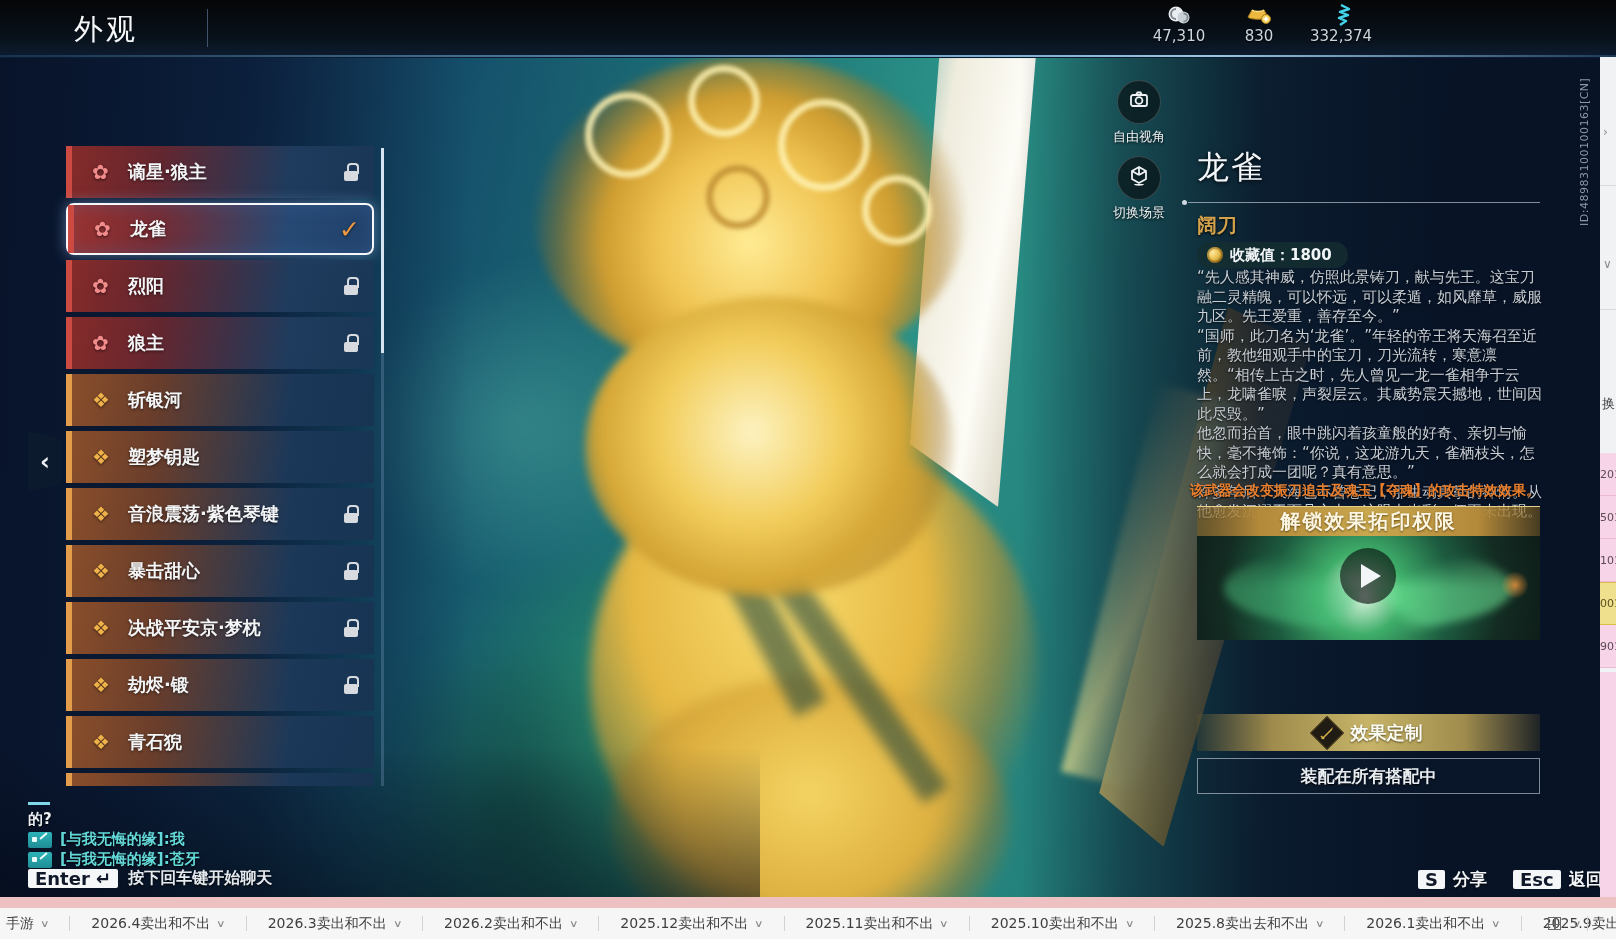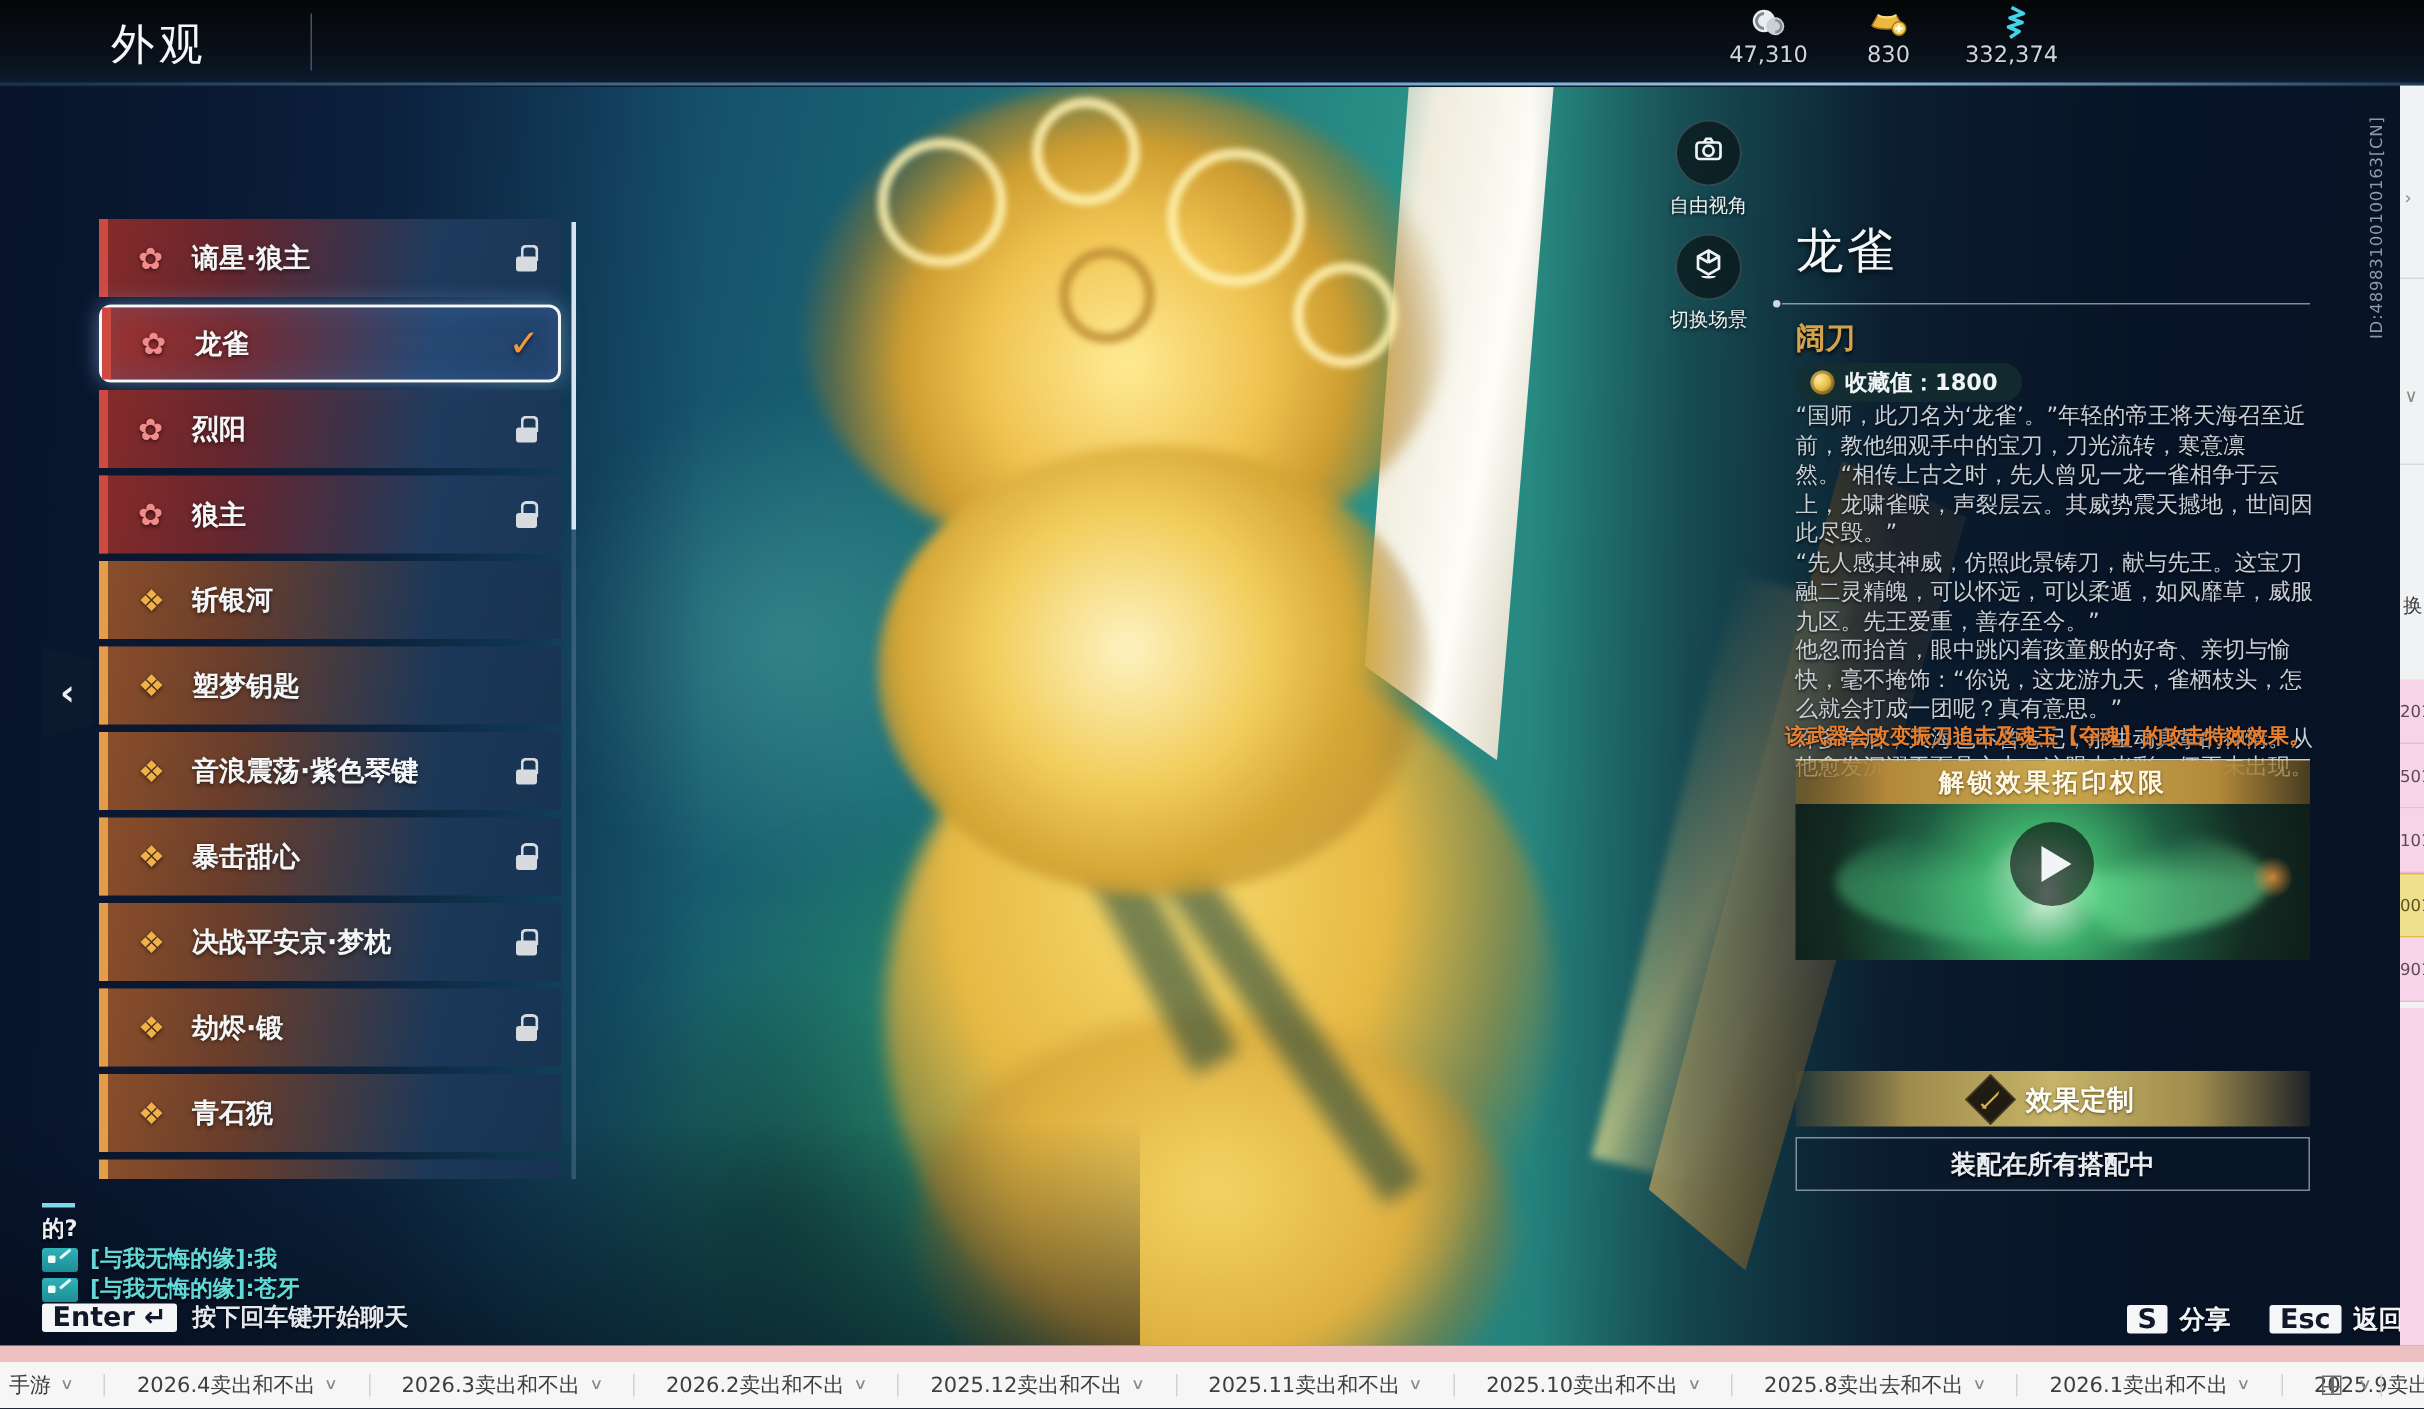--- a/index.html
+++ b/index.html
@@ -111,21 +111,21 @@
              box-shadow:inset 0 0 0 2px rgba(80,55,10,.35);}
   .coll-text{font-size:15px;font-weight:bold;color:#f2f5f7;}
   .lore{position:absolute;left:1197px;top:268px;width:348px;font-size:15px;line-height:19.5px;
         color:#c9cfd6;text-shadow:0 1px 2px rgba(0,0,0,.8);}
   .lore p{margin:0;}
   .notice{position:absolute;left:1190px;top:482px;width:365px;font-size:14px;font-weight:bold;color:#e87f2e;
           white-space:nowrap;text-shadow:0 1px 2px #000;}
   .unlock-banner{position:absolute;left:1197px;top:506px;width:343px;height:30px;
           background:linear-gradient(90deg,rgba(122,92,30,.55) 0%,#b3893a 18%,#c9a84e 50%,#b3893a 82%,rgba(122,92,30,.55) 100%);
           border-top:1px solid #e7d08a;display:flex;align-items:center;justify-content:center;
-          font-size:17px;font-weight:bold;color:#fdf6e2;letter-spacing:2px;text-shadow:0 1px 2px rgba(60,40,0,.7);}
+          font-size:20px;font-weight:bold;color:#fdf6e2;letter-spacing:2px;text-shadow:0 1px 2px rgba(60,40,0,.7);}
   .video{position:absolute;left:1197px;top:536px;width:343px;height:104px;overflow:hidden;cursor:pointer;
           background:radial-gradient(circle at 48% 55%,#ffffff 0%,#bfe8c9 6%,#3fae6a 22%,#1d5c40 48%,#132b22 75%,#0e1d18 100%);}
   .video::before{content:"";position:absolute;left:8%;top:10%;width:84%;height:80%;border-radius:50%;
           background:conic-gradient(from 30deg,transparent 0 40deg,rgba(110,230,150,.55) 60deg 90deg,transparent 110deg 180deg,rgba(80,200,130,.45) 200deg 240deg,transparent 260deg 360deg);
           filter:blur(4px);}
   .video::after{content:"";position:absolute;right:12px;top:34px;width:26px;height:30px;border-radius:50%;
           background:radial-gradient(circle,rgba(245,150,60,.8) 0%,transparent 70%);}
   .play{position:absolute;left:1340px;top:548px;width:56px;height:56px;border-radius:50%;cursor:pointer;
         background:rgba(8,10,12,.62);display:flex;align-items:center;justify-content:center;}
   .play::before{content:"";margin-left:6px;border-left:20px solid #f2f5f7;border-top:12px solid transparent;border-bottom:12px solid transparent;}
@@ -339,22 +339,22 @@
   <div class="player-id">ID:48983100100163[CN]</div>
 
   <div class="detail-name">龙雀</div>
   <div class="detail-line"></div>
   <div class="detail-type">阔刀</div>
   <div class="coll-badge">
     <span class="coll-icon"></span>
     <span class="coll-text"><span>收藏值：</span><span>1800</span></span>
   </div>
   <div class="lore" id="lore">
+      <p>“先人感其神威，仿照此景铸刀，献与先王。这宝刀融二灵精魄，可以怀远，可以柔遁，如风靡草，威服九区。先王爱重，善存至今。”</p>
       <p>“国师，此刀名为‘龙雀’。”年轻的帝王将天海召至近前，教他细观手中的宝刀，刀光流转，寒意凛然。“相传上古之时，先人曾见一龙一雀相争于云上，龙啸雀唳，声裂层云。其威势震天撼地，世间因此尽毁。”</p>
-      <p>“先人感其神威，仿照此景铸刀，献与先王。这宝刀融二灵精魄，可以怀远，可以柔遁，如风靡草，威服九区。先王爱重，善存至今。”</p>
       <p>他忽而抬首，眼中跳闪着孩童般的好奇、亲切与愉快，毫不掩饰：“你说，这龙游九天，雀栖枝头，怎么就会打成一团呢？真有意思。”</p>
       <p>许多年后，天海也不曾忘记，那生动真挚的神情。从他愈发沉溺于面具之力，这眼中光彩，便再未出现。</p>
     </div>
   <div class="notice">该武器会改变振刀追击及魂玉【夺魂】的攻击特效效果。</div>
   <div class="unlock-banner">解锁效果拓印权限</div>
   <div class="video"></div>
   <div class="play"></div>
   <div class="btn-custom">
     <span class="diamond">
       <svg width="14" height="14" viewBox="0 0 14 14">

